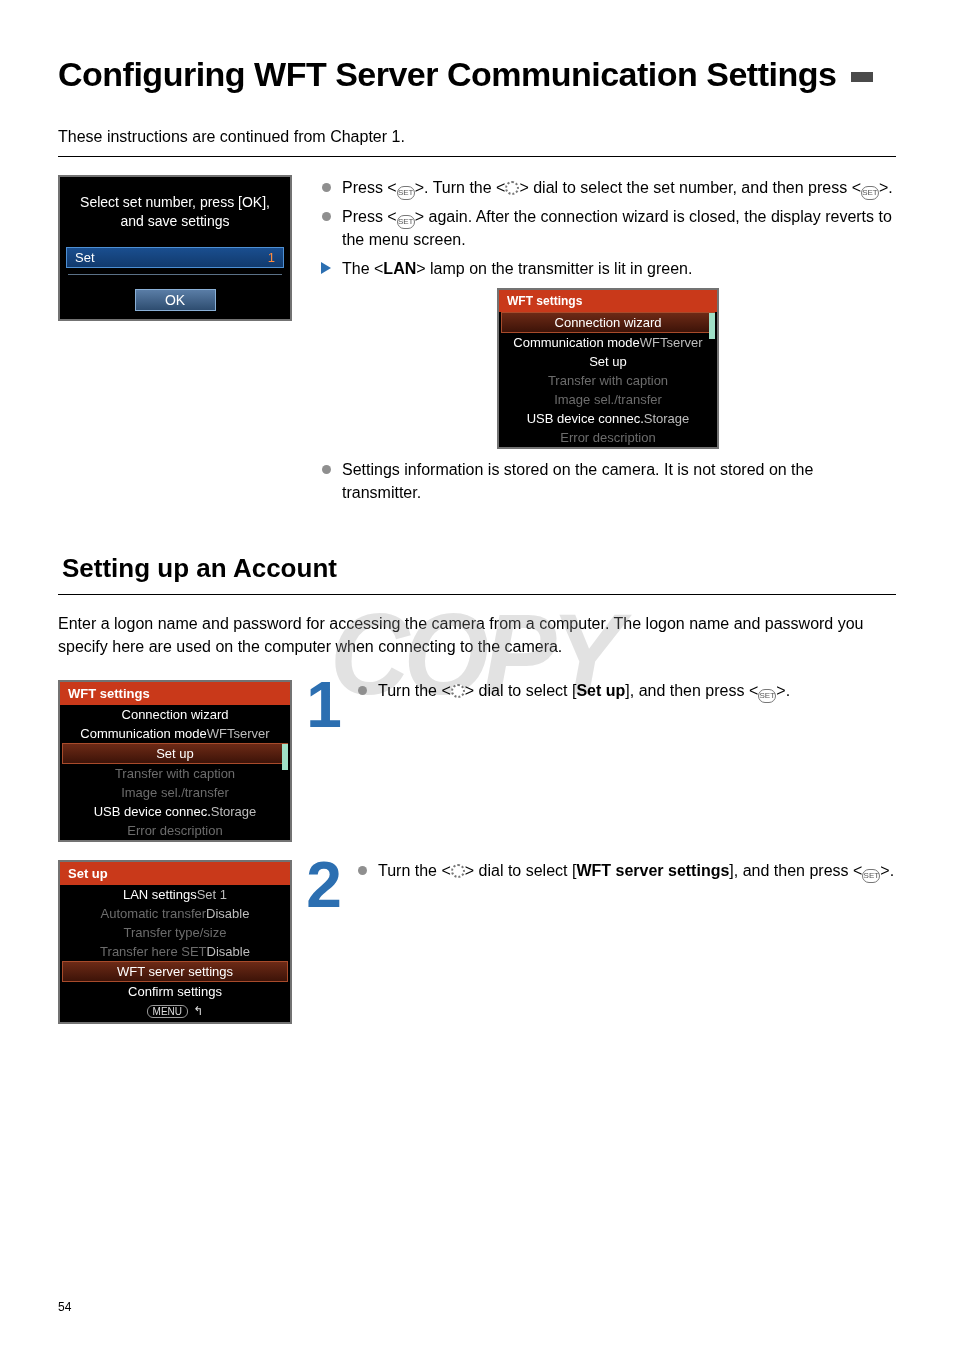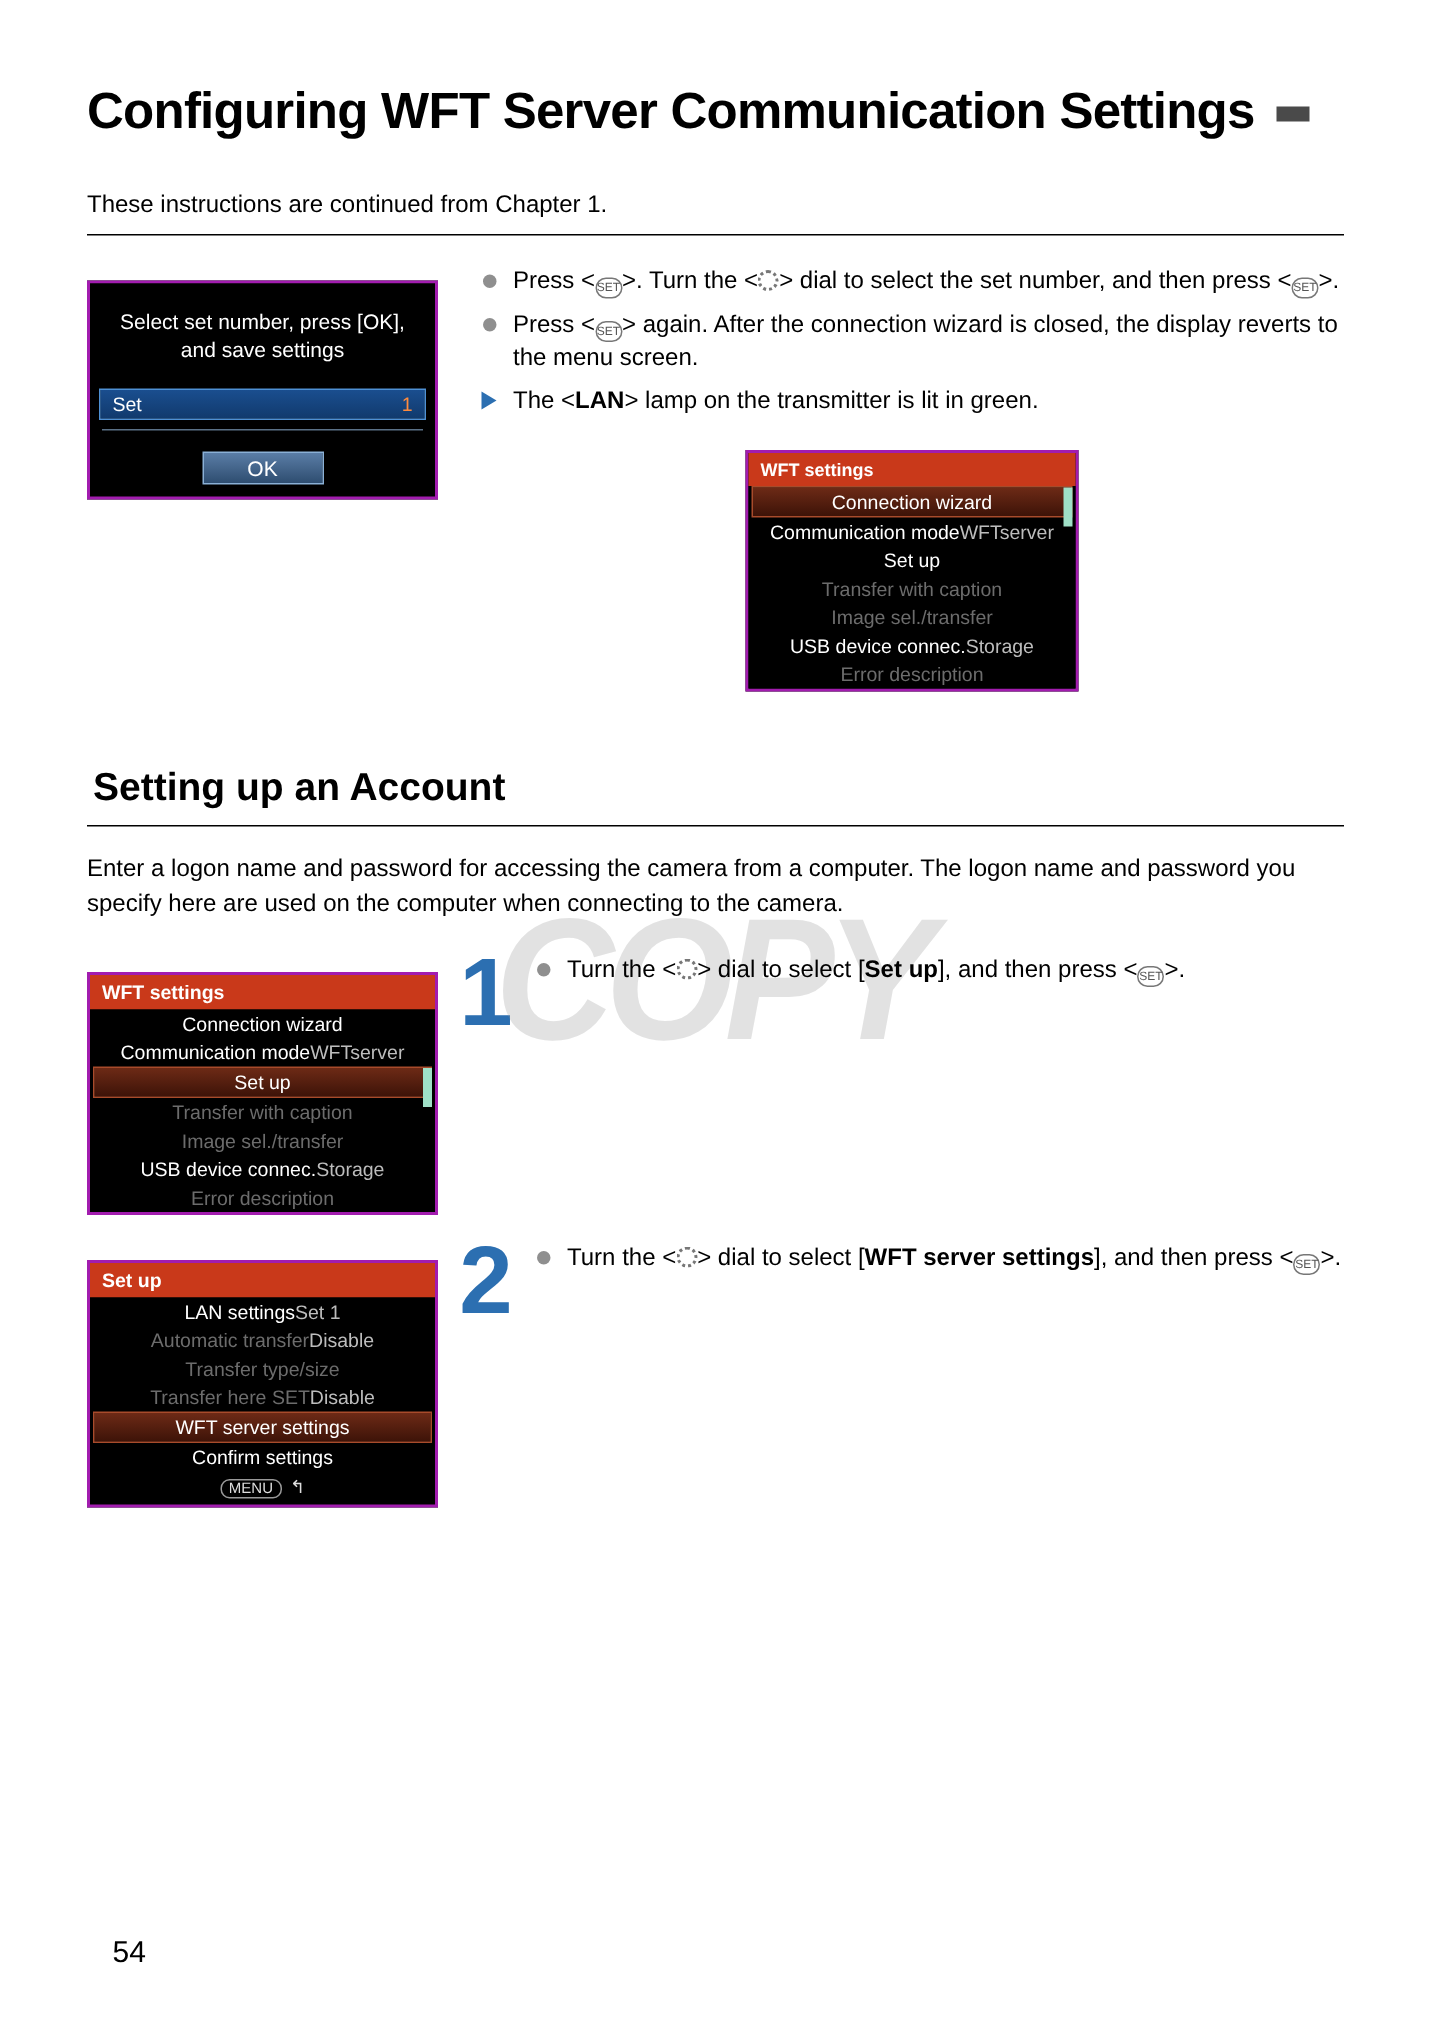--- a/index.html
+++ b/index.html
@@ -31,26 +31,25 @@
     margin-top: 34px;
     margin-bottom: 10px;
   }
   .divider { border-top: 1px solid #000; margin: 4px 0 18px 0; }
 
   .row { display: flex; align-items: flex-start; gap: 28px; }
 
   
   .cam-menu {
     width: 234px;
-    border: 2px solid #a21caf;
+    border: 2px solid #737373;
     background: #000;
     color: #fff;
     font-size: 13px;
     font-family: Arial, sans-serif;
-    margin-top: 12px;
   }
   .cam-menu .hdr {
     background: #c9391a;
     color: #fff;
     padding: 4px 8px;
     font-weight: bold;
   }
   .cam-menu .body { background: #000; }
   .cam-menu .instruct {
     padding: 16px 8px 14px;
@@ -179,23 +178,23 @@
     color: rgba(150,150,150,0.28);
     font-family: Arial, sans-serif;
     letter-spacing: -6px;
     transform: scaleY(1.05);
     pointer-events: none;
     font-style: italic;
   }
 
   .page-number {
     position: absolute;
-    left: 75px;
+    left: 58px;
     bottom: 38px;
-    font-size: 20px;
+    font-size: 12px;
   }
   .cam-small-wrap { display:flex; justify-content:center; margin: 8px 0 6px 0; }
   .cam-menu.small { width: 222px; font-size: 12px; }
 
   .step-row { display: flex; align-items: flex-start; gap: 10px; margin-bottom: 18px; }
   .step-row .cam-col { width: 234px; }
   .step-row .right-col { padding-top: 0; }
 </style>
 </head>
 <body>
@@ -262,20 +261,23 @@
               <span>USB device connec.</span>
               <span class="val">Storage</span>
             </div>
             <div class="mi dim">
               <span>Error description</span>
             </div>
           </div>
       </div>
     </div>
 
+    <ul class="bullets" style="margin-top:10px;">
+      <li class="dot">Settings information is stored on the camera. It is not stored on the transmitter.</li>
+    </ul>
   </div>
 </div>
 
 <div class="watermark">COPY</div>
 
 <h2 class="section-title">Setting up an Account</h2>
 <div class="divider"></div>
 <p class="section-sub">Enter a logon name and password for accessing the camera from a computer. The logon name and password you specify here are used on the computer when connecting to the camera.</p>
 
 <div class="step-row">

